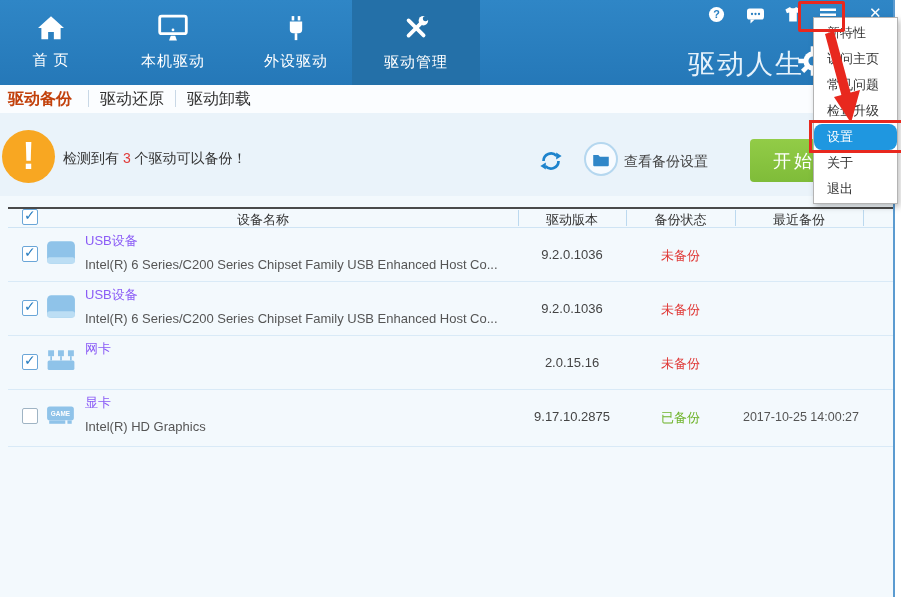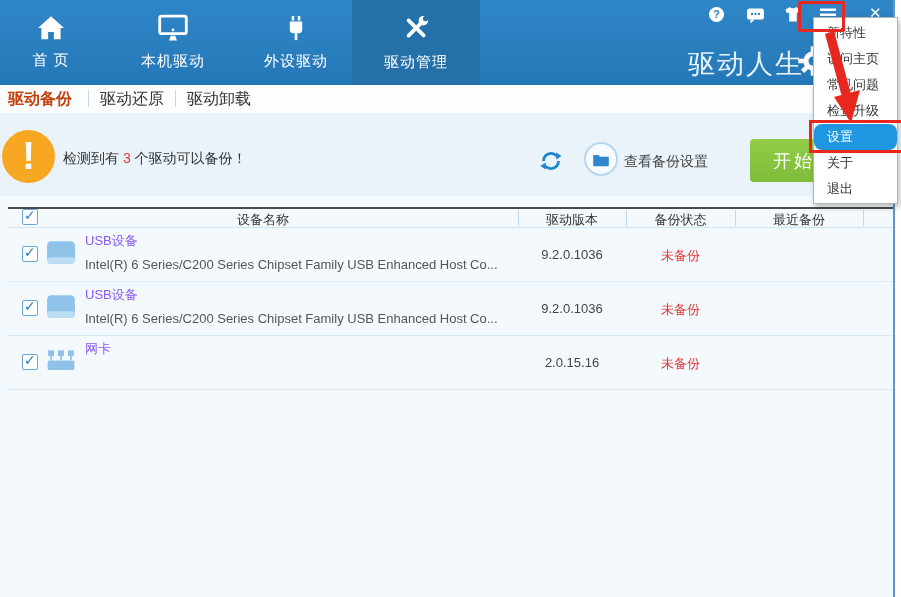--- a/index.html
+++ b/index.html
@@ -285,20 +285,36 @@
         <rect x="22.4" y="7.5" width="1.6" height="4" fill="#8fc3e9"></rect>
         <rect x="1.5" y="11.5" width="25" height="9" rx="1.5" fill="#8fc3e9"></rect>
       </svg>
     </span>
     <span class="row-title">网卡</span>
     <span class="row-version">2.0.15.16</span>
     <span class="row-status unbacked">未备份</span>
     <span class="row-last"></span>
   </div>
 
+  <div class="trow" style="top:389px;height:57px;">
+    <span class="cbx row-check unchecked"></span>
+    <span class="row-icon">
+      <svg width="30" height="26" viewBox="0 0 28 24">
+        <rect x="1" y="4" width="25" height="13" rx="2.5" fill="#8fc3e9"></rect>
+        <text x="13.5" y="13.4" text-anchor="middle" font-size="6" font-weight="bold" fill="#fff" font-family="Liberation Sans,sans-serif">GAME</text>
+        <rect x="3" y="17" width="15" height="3.2" fill="#8fc3e9"></rect>
+        <rect x="20" y="17" width="4" height="3.2" fill="#8fc3e9"></rect>
+      </svg>
+    </span>
+    <span class="row-title">显卡</span>
+    <span class="row-sub">Intel(R) HD Graphics</span>
+    <span class="row-version">9.17.10.2875</span>
+    <span class="row-status backed">已备份</span>
+    <span class="row-last">2017-10-25 14:00:27</span>
+  </div>
 
 
 </div>
 
 <div class="menu">
   <div class="menu-item">新特性</div>
   <div class="menu-item">访问主页</div>
   <div class="menu-item">常见问题</div>
   <div class="menu-item">检查升级</div>
   <div class="menu-item active">设置</div>

